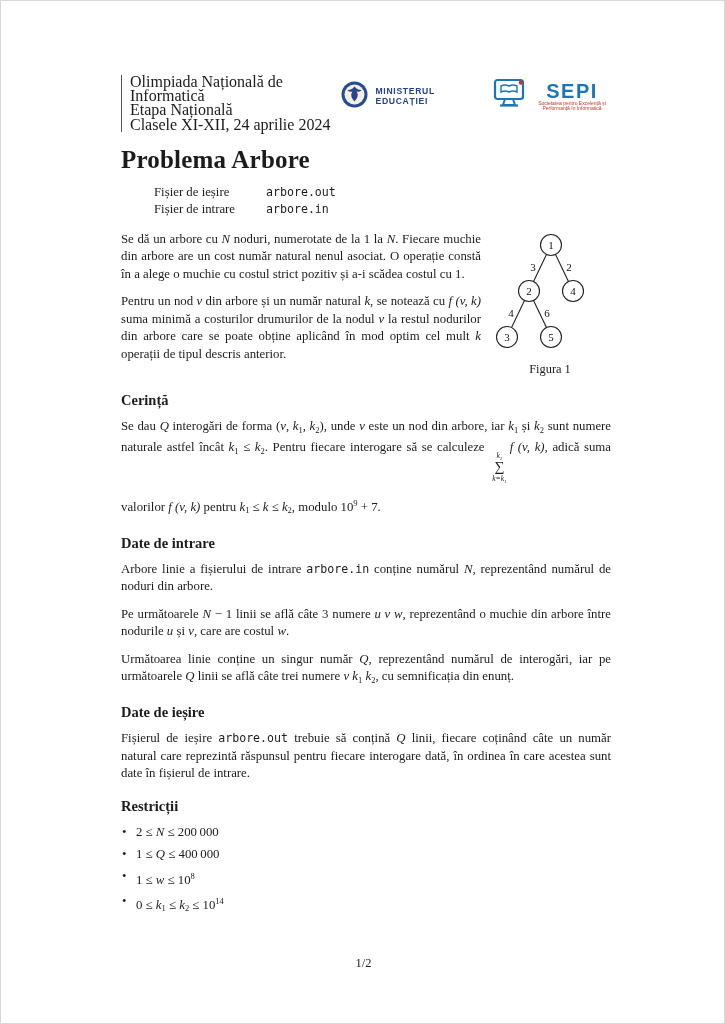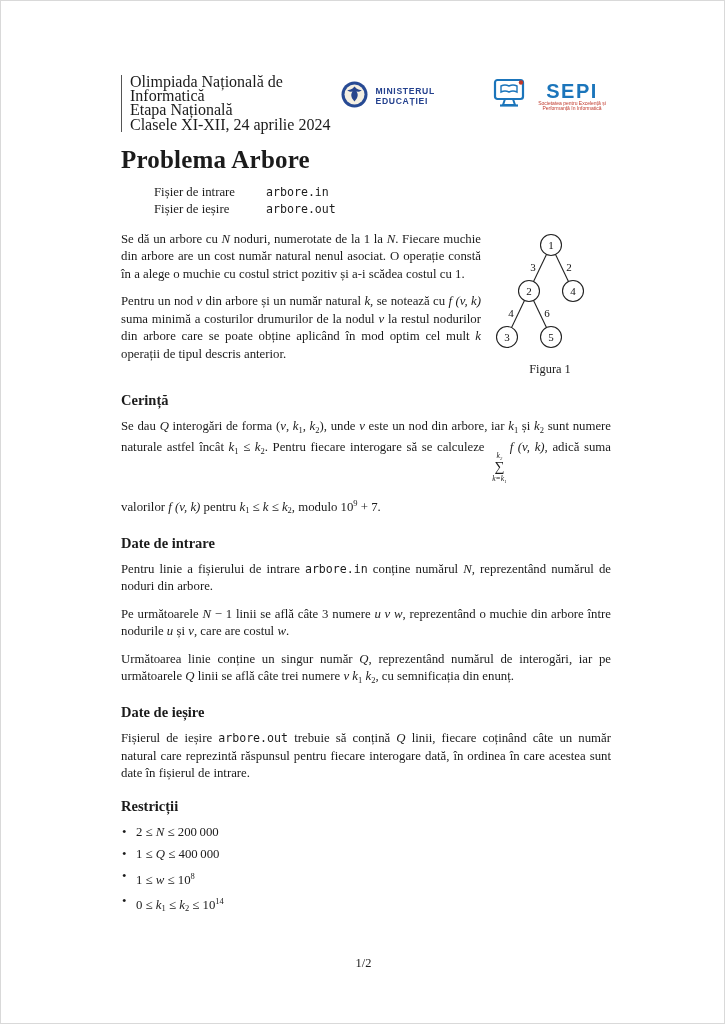--- a/index.html
+++ b/index.html
@@ -86,24 +86,24 @@
           <span class="sepi-sub">Societatea pentru Excelență și Performanță în Informatică</span>
         </span>
       </div>
     </div>
   </div>
 
   <h1 class="doc-title">Problema Arbore</h1>
 
   <div class="io-table">
     <div class="io-row">
-      <span class="io-label">Fișier de intrare</span><span class="io-value">arbore.in</span>
+      <span class="io-label">Fișier de ieșire</span><span class="io-value">arbore.out</span>
     </div>
     <div class="io-row">
-      <span class="io-label">Fișier de ieșire</span><span class="io-value">arbore.out</span>
+      <span class="io-label">Fișier de intrare</span><span class="io-value">arbore.in</span>
     </div>
   </div>
 
   <div class="intro-row">
     <div class="intro-paras" id="intro-paras">
         <p class="doc-p"><span>Se dă un arbore cu </span><span class="r-math">N</span><span> noduri, numerotate de la 1 la </span><span class="r-math">N</span><span>. Fiecare muchie din arbore are un cost număr natural nenul asociat. O operație constă în a alege o muchie cu costul </span><span class="r-bold">strict</span><span> pozitiv și a-i scădea costul cu 1.</span></p>
         <p class="doc-p"><span>Pentru un nod </span><span class="r-math">v</span><span> din arbore și un număr natural </span><span class="r-math">k</span><span>, se notează cu </span><span class="r-math">f (v, k)</span><span> suma minimă a costurilor drumurilor de la nodul </span><span class="r-math">v</span><span> la restul nodurilor din arbore care se poate obține aplicând în mod optim </span><span class="r-bold">cel mult</span><span> </span><span class="r-math">k</span><span> operații de tipul descris anterior.</span></p>
       </div>
     <figure class="tree-figure">
       <svg id="tree-svg" width="122" height="118" viewBox="0 0 122 118">
@@ -141,21 +141,21 @@
   </div>
 
   <div id="doc-sections">
       <h2 class="doc-h">Cerință</h2>
       <p class="doc-p"><span>Se dau </span><span class="r-math">Q</span><span> interogări de forma (</span><span class="r-math">v</span><span>, </span><span class="r-math">k</span><span class="r-sub">1</span><span>, </span><span class="r-math">k</span><span class="r-sub">2</span><span>), unde </span><span class="r-math">v</span><span> este un nod din arbore, iar </span><span class="r-math">k</span><span class="r-sub">1</span><span> și </span><span class="r-math">k</span><span class="r-sub">2</span><span> sunt numere naturale astfel încât </span><span class="r-math">k</span><span class="r-sub">1</span><span> ≤ </span><span class="r-math">k</span><span class="r-sub">2</span><span>. Pentru fiecare interogare să se calculeze </span><span class="sum">
           <span class="sum-above">k₂</span>
           <span class="sum-sigma">∑</span>
           <span class="sum-below">k=k₁</span>
         </span><span class="r-math">f (v, k)</span><span>, adică suma valorilor </span><span class="r-math">f (v, k)</span><span> pentru </span><span class="r-math">k</span><span class="r-sub">1</span><span> ≤ </span><span class="r-math">k</span><span> ≤ </span><span class="r-math">k</span><span class="r-sub">2</span><span>, modulo 10</span><span class="r-sup">9</span><span> + 7.</span></p>
       <h2 class="doc-h">Date de intrare</h2>
-      <p class="doc-p"><span>Pentru linie a fișierului de intrare </span><span class="r-mono">arbore.in</span><span> conține numărul </span><span class="r-math">N</span><span>, reprezentând numărul de noduri din arbore.</span></p>
+      <p class="doc-p"><span>Arbore linie a fișierului de intrare </span><span class="r-mono">arbore.in</span><span> conține numărul </span><span class="r-math">N</span><span>, reprezentând numărul de noduri din arbore.</span></p>
       <p class="doc-p"><span>Pe următoarele </span><span class="r-math">N</span><span> − 1 linii se află câte 3 numere </span><span class="r-math">u v w</span><span>, reprezentând o muchie din arbore între nodurile </span><span class="r-math">u</span><span> și </span><span class="r-math">v</span><span>, care are costul </span><span class="r-math">w</span><span>.</span></p>
       <p class="doc-p"><span>Următoarea linie conține un singur număr </span><span class="r-math">Q</span><span>, reprezentând numărul de interogări, iar pe următoarele </span><span class="r-math">Q</span><span> linii se află câte trei numere </span><span class="r-math">v k</span><span class="r-sub">1</span><span class="r-math"> k</span><span class="r-sub">2</span><span>, cu semnificația din enunț.</span></p>
       <h2 class="doc-h">Date de ieșire</h2>
       <p class="doc-p"><span>Fișierul de ieșire </span><span class="r-mono">arbore.out</span><span> trebuie să conțină </span><span class="r-math">Q</span><span> linii, fiecare coținând câte un număr natural care reprezintă răspunsul pentru fiecare interogare dată, în ordinea în care acestea sunt date în fișierul de intrare.</span></p>
       <h2 class="doc-h">Restricții</h2>
       <ul class="doc-list">
         <li><span>2 ≤ </span><span class="r-math">N</span><span> ≤ 200 000</span></li>
         <li><span>1 ≤ </span><span class="r-math">Q</span><span> ≤ 400 000</span></li>
         <li><span>1 ≤ </span><span class="r-math">w</span><span> ≤ 10</span><span class="r-sup">8</span></li>
         <li><span>0 ≤ </span><span class="r-math">k</span><span class="r-sub">1</span><span> ≤ </span><span class="r-math">k</span><span class="r-sub">2</span><span> ≤ 10</span><span class="r-sup">14</span></li>

